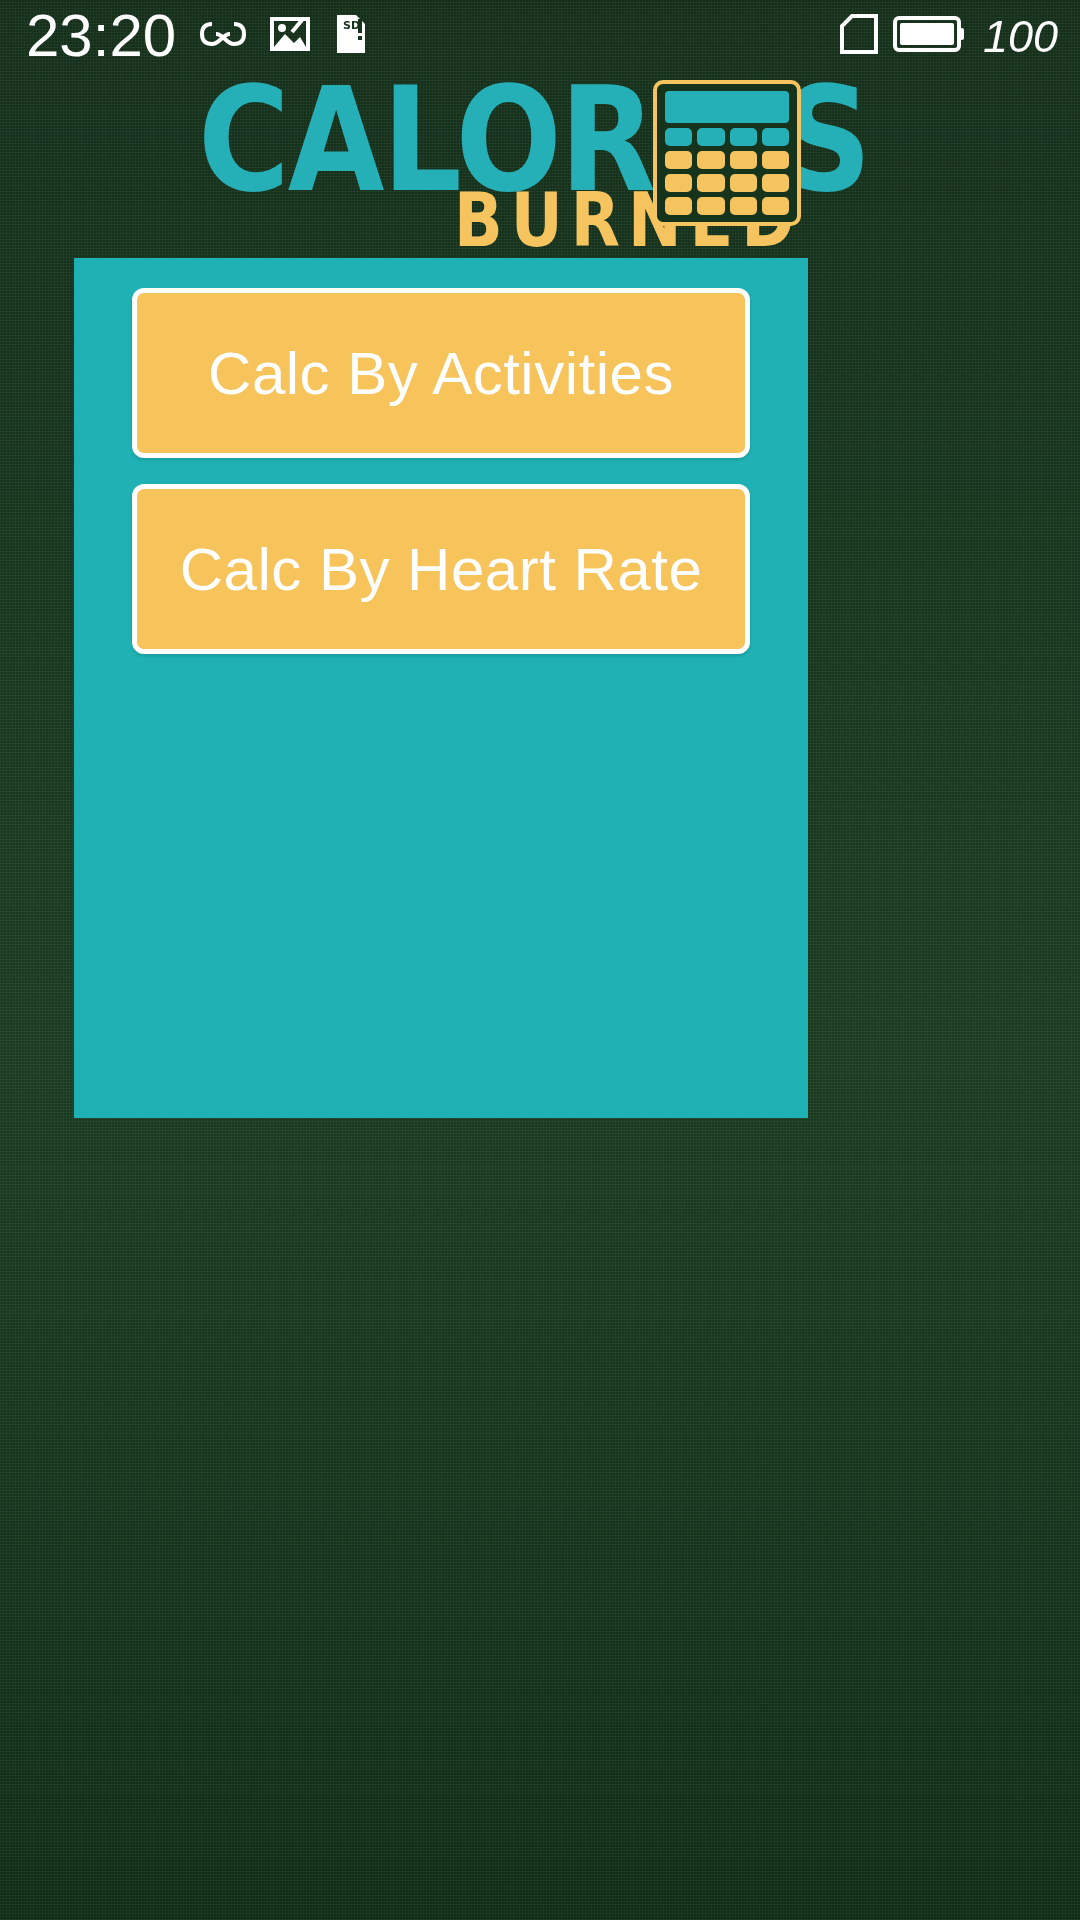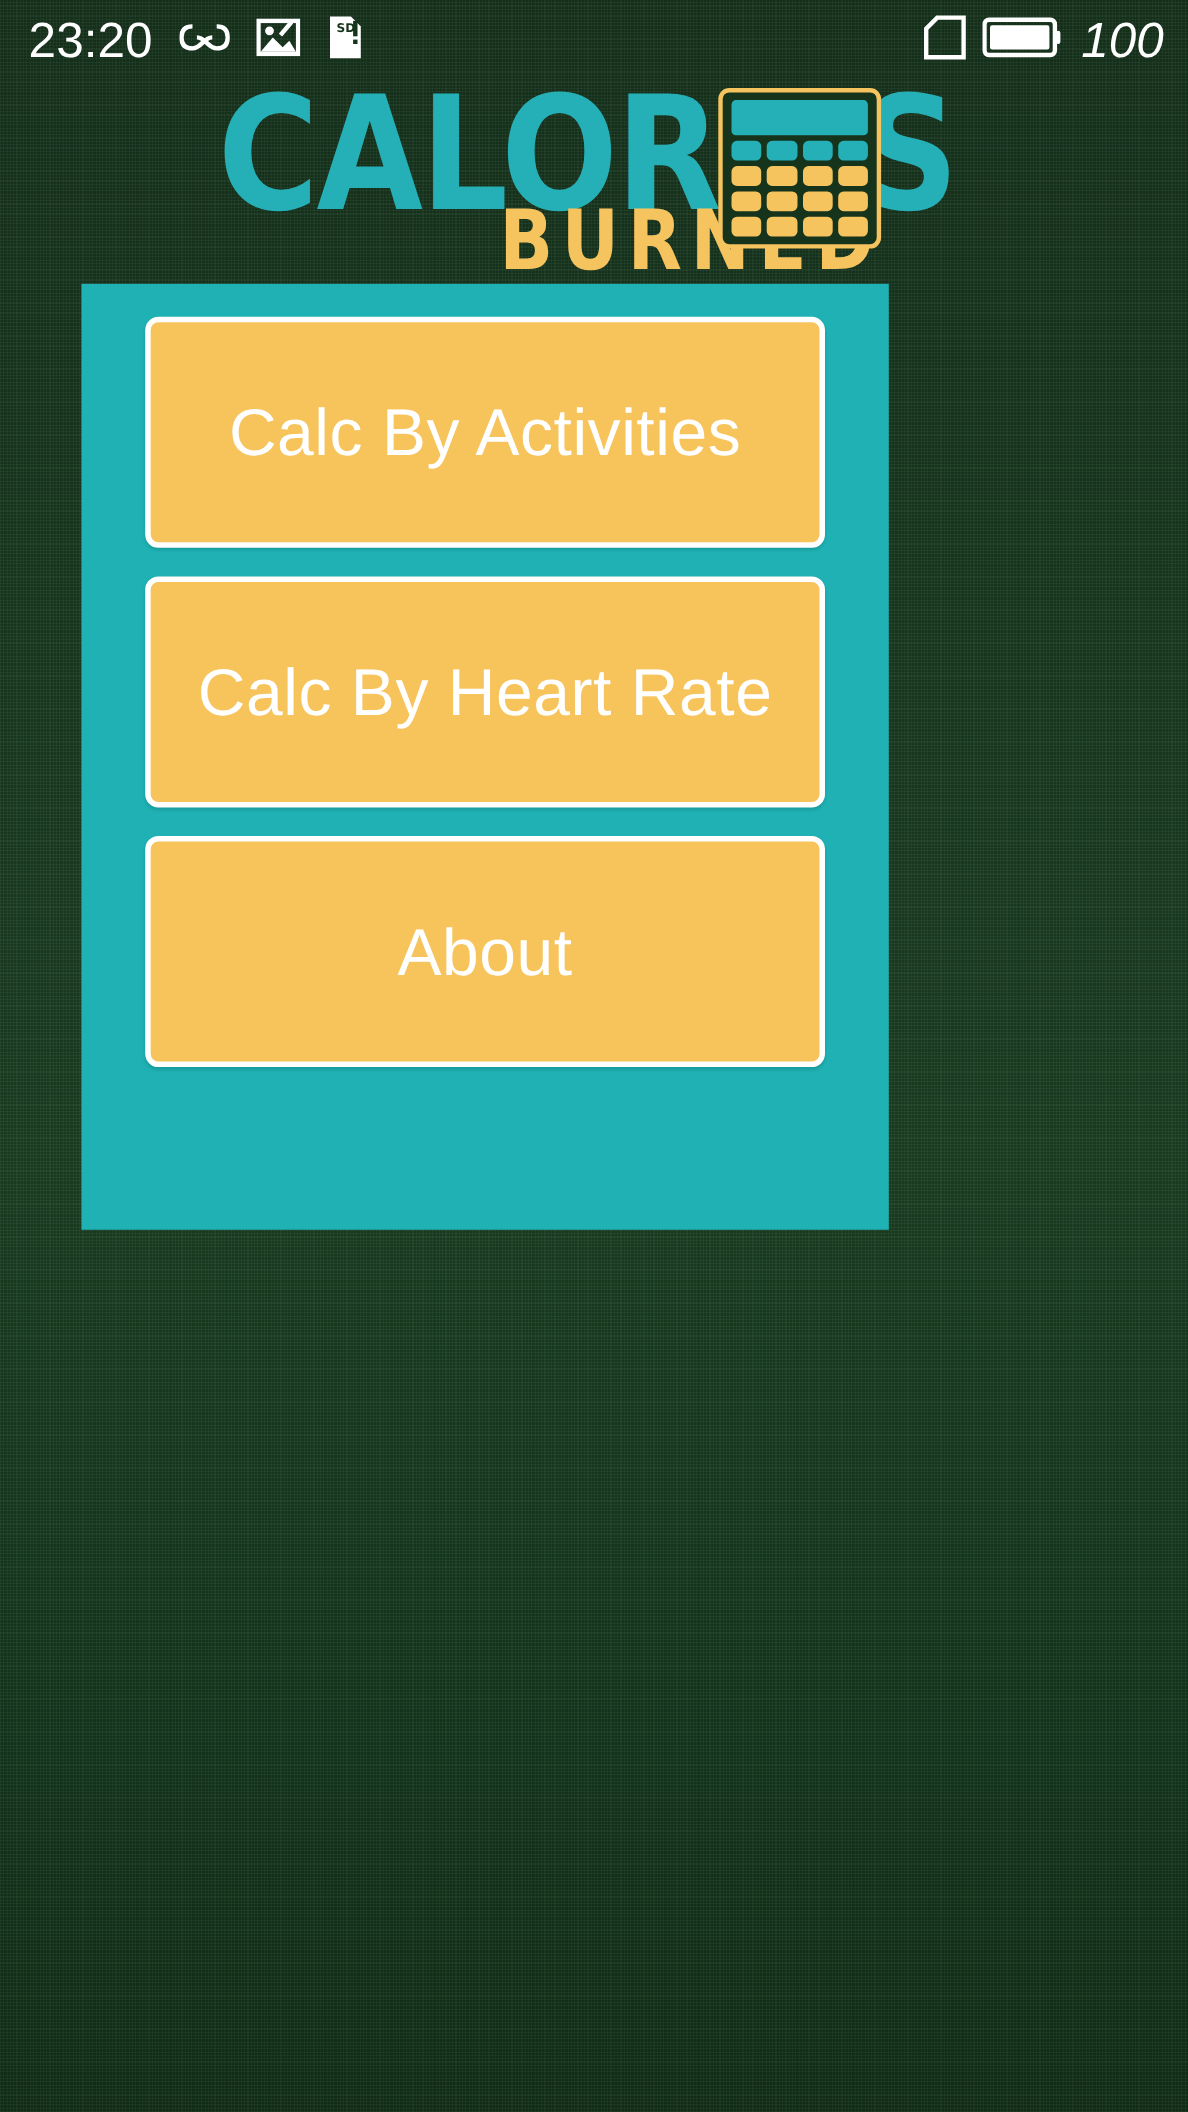--- a/index.html
+++ b/index.html
@@ -46,21 +46,21 @@
     z-index:20;
   }
   .status-left, .status-right{
     display:flex;
     align-items:center;
   }
   .status-left{ gap:24px; }
   .status-right{ gap:14px;font-style:italic; }
 
   .status-time{
-    font-size:45px;
+    font-size:60px;
     font-weight:400;
     letter-spacing:0px;
     line-height:1;
     font-family:"Liberation Sans", sans-serif;
   }
   .battery-pct{
     font-size:45px;
     font-weight:400;
     line-height:1;
     margin-left:4px;
@@ -152,21 +152,21 @@
     background:#1fb1b3;
     z-index:8;
     padding:30px 58px;
     display:flex;
     flex-direction:column;
     justify-content:flex-start;
     gap:26px;
   }
 
   .menu-button{
-    height:210px;
+    height:170px;
     width:100%;
     background:#f7c35b;
     border:5px solid #ffffff;
     border-radius:12px;
     color:#ffffff;
     font-size:60px;
     font-weight:400;
     font-family:"Liberation Sans", sans-serif;
     display:flex;
     align-items:center;
@@ -263,16 +263,15 @@
           <span class="calc-key"></span>
           <span class="calc-key"></span>
         </div>
       </div>
     </div>
   </div>
 
   <div class="menu-card">
     <div class="menu-button">Calc By Activities</div>
     <div class="menu-button">Calc By Heart Rate</div>
-    <div class="menu-button">About</div>
   </div>
 
 </div>
 
 </body></html>

